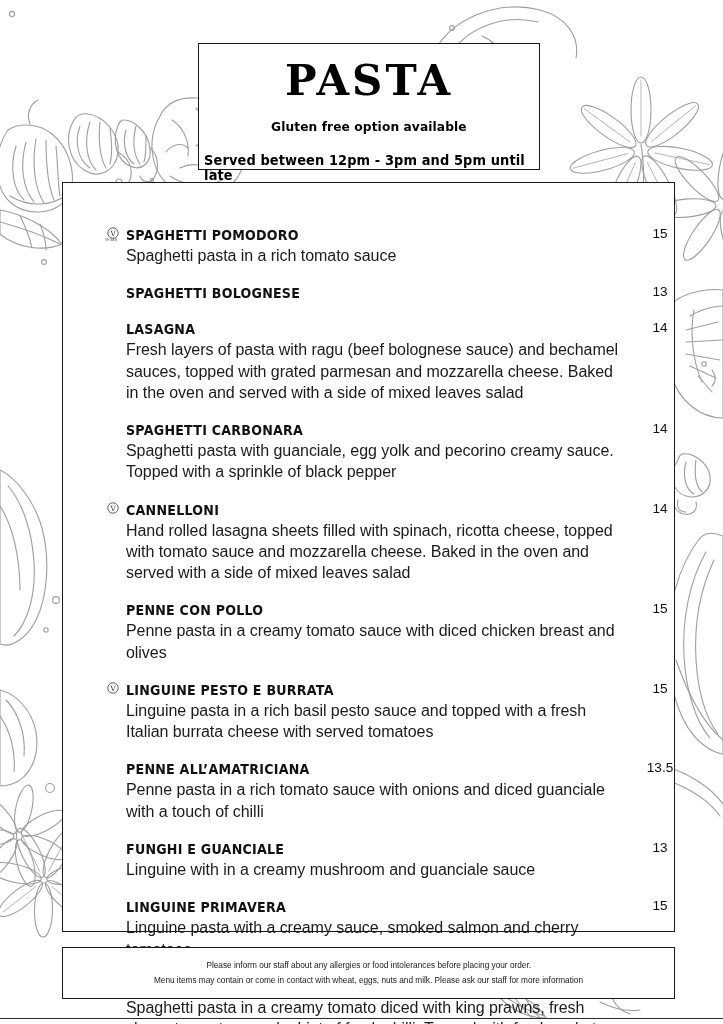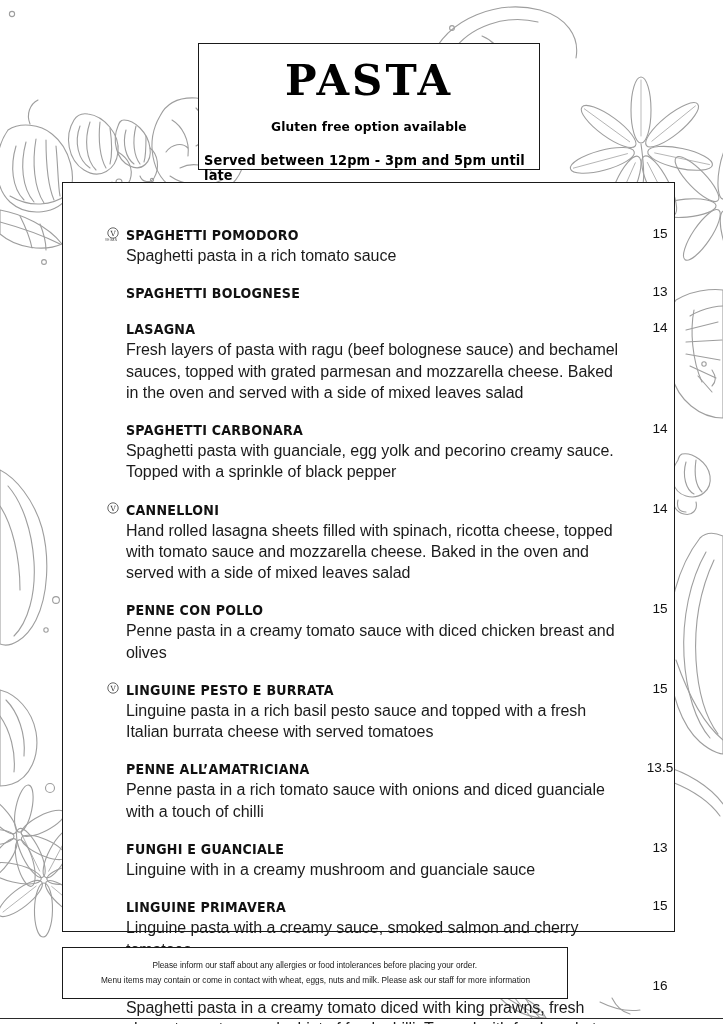--- a/index.html
+++ b/index.html
@@ -145,21 +145,21 @@
     font-weight: 400;
     font-size: 13.6px;
     color: #111111;
   }
 
   
   #footer-box {
     position: absolute;
     left: 62px;
     top: 947px;
-    width: 506px;
+    width: 613px;
     height: 52px;
     background: #ffffff;
     border: 1.3px solid #1a1a1a;
     box-sizing: border-box;
     z-index: 2;
     display: flex;
     flex-direction: column;
     align-items: center;
     justify-content: center;
   }

